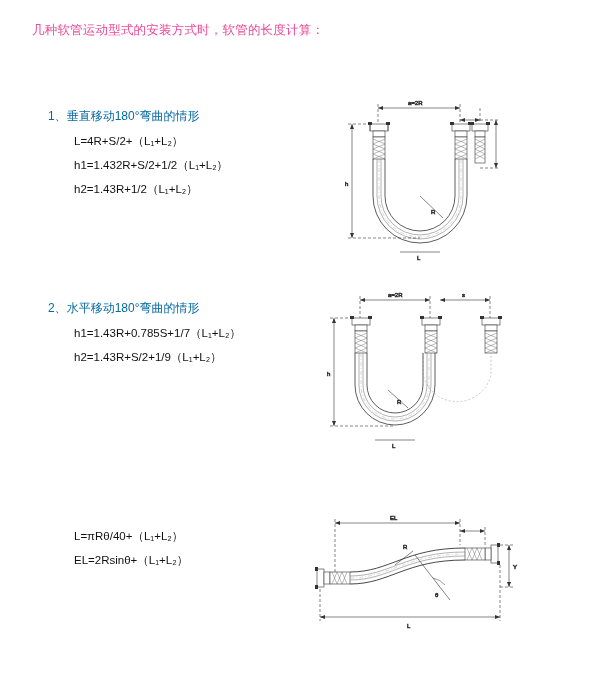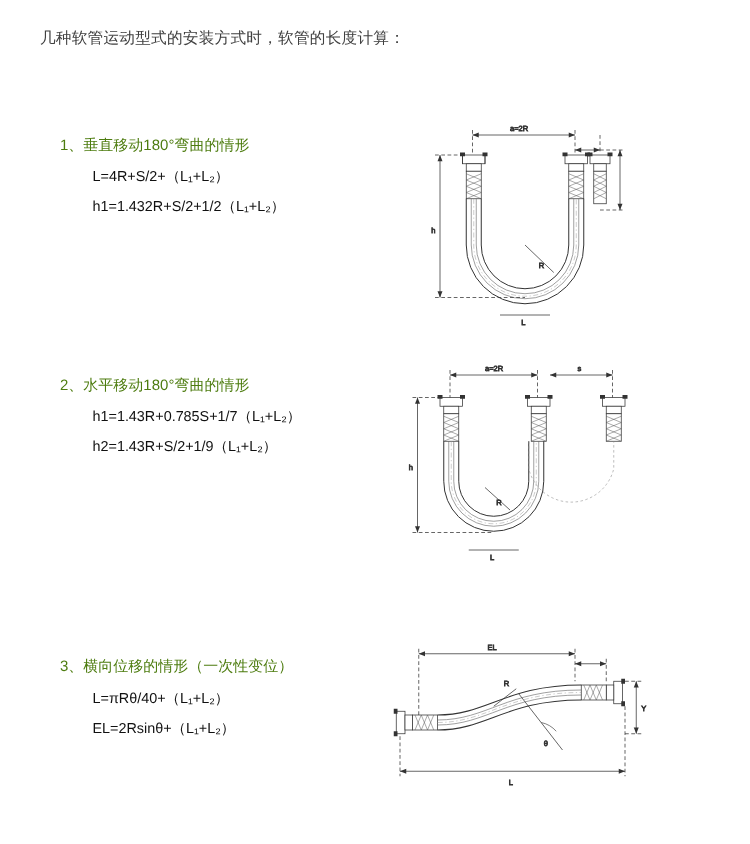--- a/index.html
+++ b/index.html
@@ -19,40 +19,40 @@
     position: relative;
     width: 600px;
     height: 675px;
   }
   .intro {
     position: absolute;
     left: 32px;
     top: 22px;
     font-size: 12.5px;
     letter-spacing: 0.2px;
-    color: #404040;
+    color: #ec4899;
     white-space: nowrap;
   }
   .section {
     position: absolute;
     left: 0;
     width: 600px;
   }
   .sec1 { top: 108px; }
   .sec2 { top: 300px; }
   .sec3 { top: 525px; }
 
   .text-col {
     position: absolute;
     left: 48px;
     width: 250px;
   }
   .sec-title {
     font-size: 12px;
-    color: #4d7c0f;
+    color: #0369a1;
     white-space: nowrap;
     margin-bottom: 9px;
   }
   .formula {
     font-size: 11.5px;
     color: #111;
     white-space: nowrap;
     margin: 4px 0 9px 26px;
   }
   .fig {
@@ -71,20 +71,21 @@
 
   <div class="intro">几种软管运动型式的安装方式时，软管的长度计算：</div>
 
   <div class="section sec1">
     <div class="text-col">
       <div class="sec-title">
         <span>1、</span><span>垂直移动180°弯曲的情形</span>
       </div>
       <div class="formula">L=4R+S/2+（L₁+L₂）</div>
       <div class="formula">h1=1.432R+S/2+1/2（L₁+L₂）</div>
+      <div class="formula">h2=1.43R+1/2（L₁+L₂）</div>
     </div>
 
     <div class="fig fig1">
       <svg width="250" height="230" viewBox="0 0 250 230">
         <g stroke="#333" fill="none" stroke-width="0.6">
 
           <line x1="78" y1="40" x2="160" y2="40"></line>
           <path d="M78 40 l5 -2 l0 4 z" fill="#333" stroke="none"></path>
           <path d="M160 40 l-5 -2 l0 4 z" fill="#333" stroke="none"></path>
           <line x1="78" y1="36" x2="78" y2="62" stroke-dasharray="3,2"></line>
@@ -273,23 +274,20 @@
           <text class="dimtext" x="27" y="96">h</text>
           <line x1="30" y1="38" x2="52" y2="38" stroke-dasharray="3,2"></line>
           <line x1="30" y1="146" x2="95" y2="146" stroke-dasharray="3,2"></line>
         </g>
       </svg>
     </div>
   </div>
 
   <div class="section sec3">
     <div class="text-col">
-      <div class="sec-title">
-        <span>3、</span><span>横向位移的情形（一次性变位）</span>
-      </div>
       <div class="formula">L=πRθ/40+（L₁+L₂）</div>
       <div class="formula">EL=2Rsinθ+（L₁+L₂）</div>
     </div>
 
     <div class="fig fig3">
       <svg width="255" height="140" viewBox="0 0 255 140">
         <g stroke="#333" fill="none" stroke-width="0.6">
 
           <line x1="40" y1="18" x2="165" y2="18"></line>
           <path d="M40 18 l5 -2 l0 4 z" fill="#333" stroke="none"></path>

